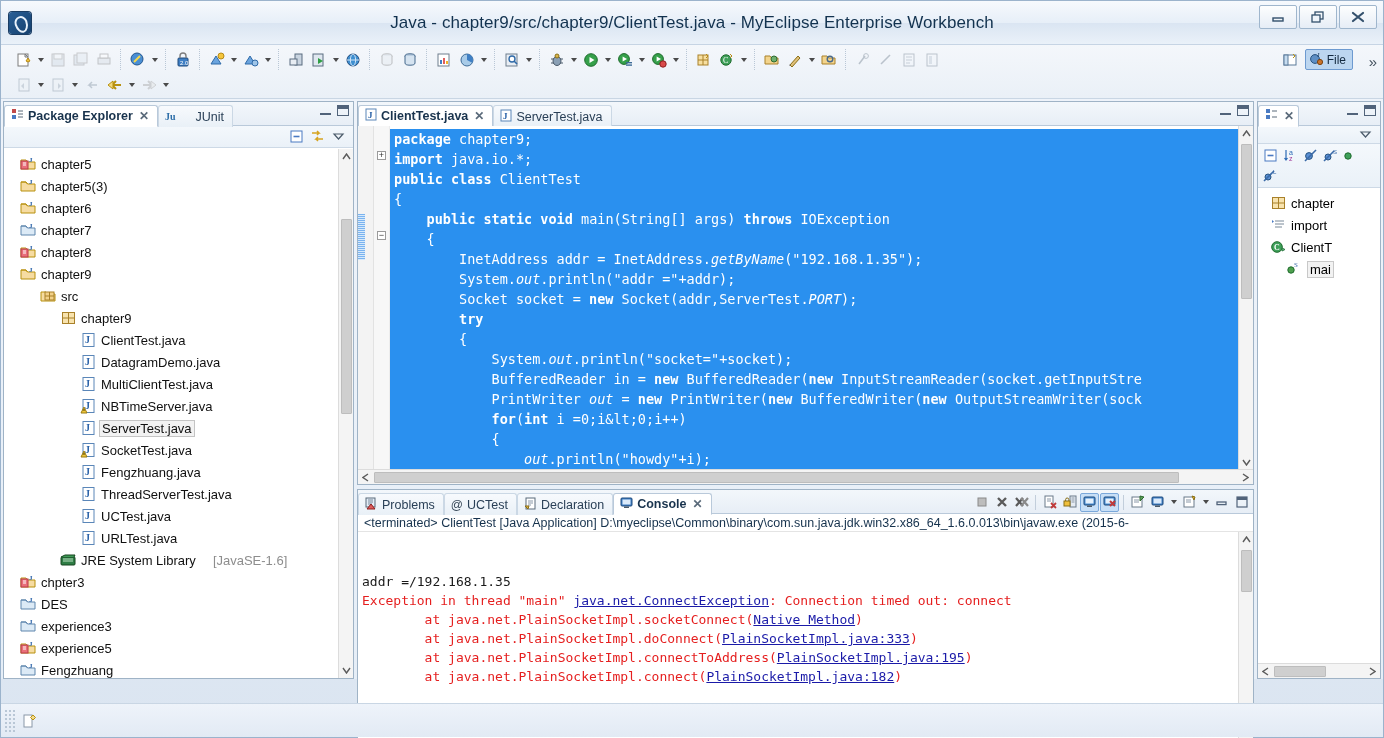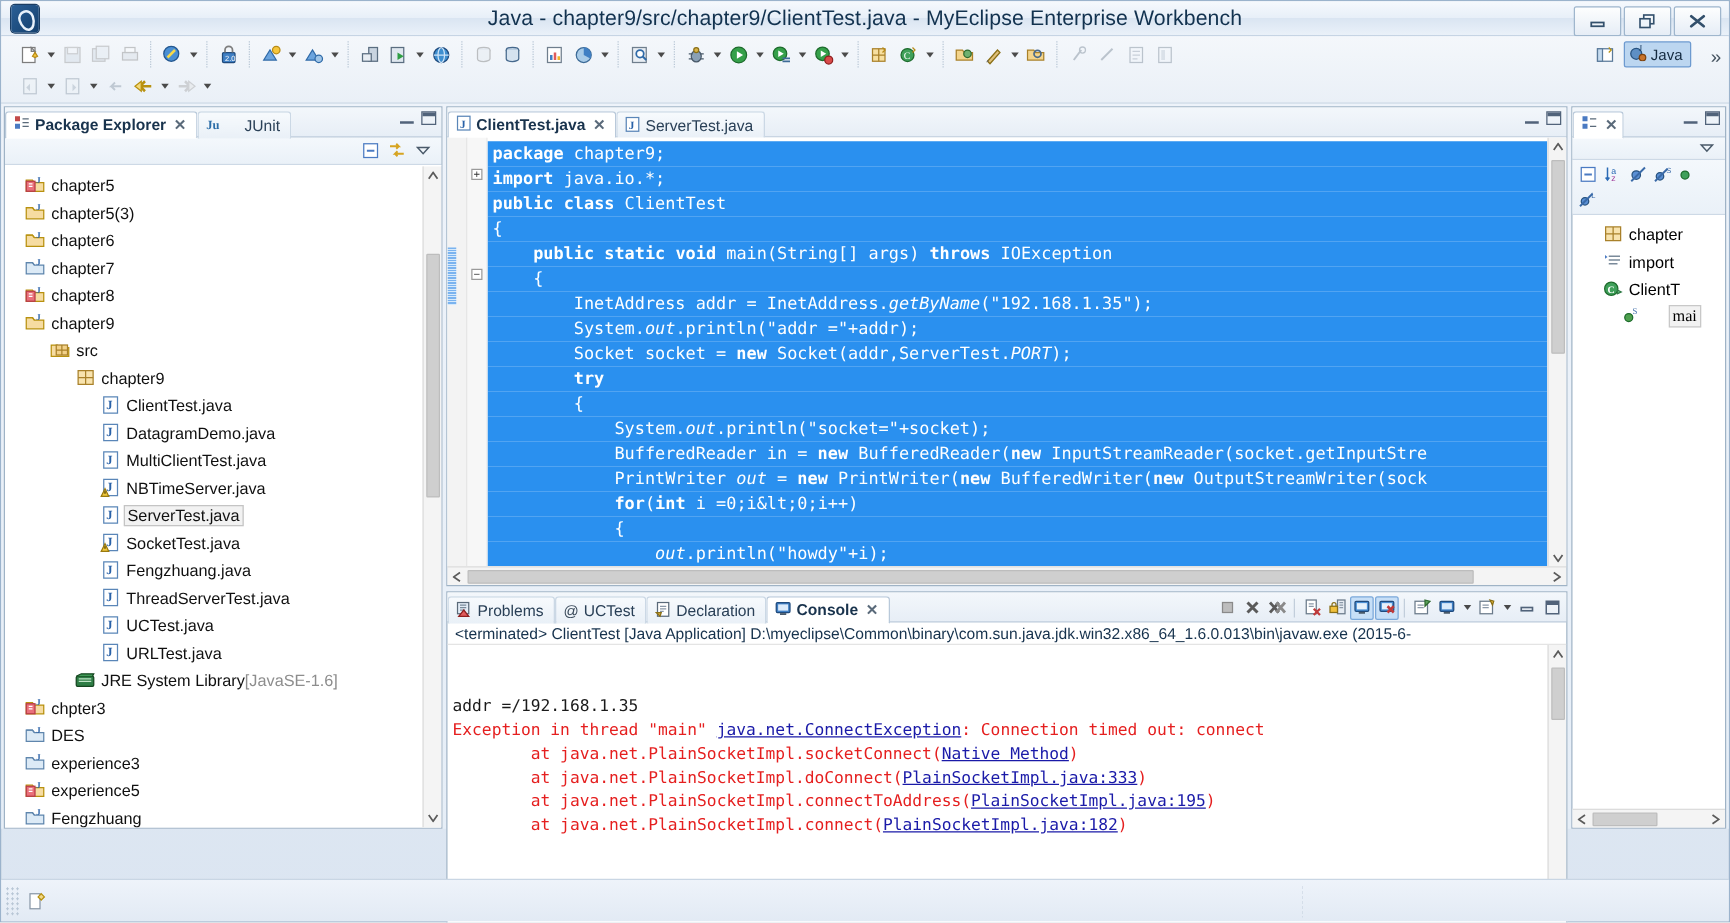--- a/index.html
+++ b/index.html
@@ -14,21 +14,21 @@
   #app {
     position: relative;
     width: 1384px; height: 738px;
     background: linear-gradient(180deg,#eef3fa 0%,#e3ebf5 45%,#dbe5f1 100%);
     border: 1px solid #9bb3cc;
   }
 
   
   .titlebar {
     position: relative;
-    height: 28px;
+    height: 44px;
     background: linear-gradient(180deg,#f6f9fd 0%,#e7eff8 50%,#dae5f2 51%,#eaf1f9 100%);
     border-bottom: 1px solid #c6d4e4;
     display: flex; align-items: center;
   }
   .app-icon {
     width: 22px; height: 22px; margin-left: 8px;
     background: linear-gradient(135deg,#2b5f96 0%,#14406e 100%);
     border-radius: 3px;
     position: relative;
     box-shadow: 0 0 0 1px #1b3d63;
@@ -265,21 +265,21 @@
   .lnk { color:#1a1aa8; text-decoration:underline; }
   .blk { color:#1a1a1a; }
 
   
   #outline { width:124px; margin-left:3px; border:1px solid #9fb3c6; background:#fff;
              display:flex; flex-direction:column; }
   .outline-tools { display:flex; flex-wrap:wrap; gap:3px; padding:3px 4px;
     background:linear-gradient(180deg,#f4f8fc,#eaf1f8); border-bottom:1px solid #cdd9e6;}
   .oti{width:17px;height:17px;display:flex;align-items:center;justify-content:center;}
   .otree{flex:1; padding-top:4px; overflow:hidden;}
-  .orow{display:flex;align-items:center;height:22px;font-size:13px;white-space:nowrap;padding-left:24px;}
+  .orow{display:flex;align-items:center;height:22px;font-size:13px;white-space:nowrap;padding-left:12px;}
   .orow.sel-o .olabel{background:#f2f2f2;border:1px solid #c8c8c8;padding:0 2px;}
   .ohscroll{height:15px;background:#f4f4f4;border-top:1px solid #dcdcdc;
     display:flex;align-items:center;justify-content:space-between;position:relative;}
 
   
   .statusbar {
     position:absolute; left:0; right:0; bottom:0; height:34px;
     background:linear-gradient(180deg,#eef3fa,#e2eaf4);
     border-top:1px solid #c9d6e4;
     display:flex; align-items:center;
@@ -605,21 +605,21 @@
           </svg>
       </div>
       <div class="persp-btn">
         <span>
           <svg width="15" height="14">
               <circle cx="6" cy="8" r="4.4" fill="#5e8fc4" stroke="#27527f"></circle>
               <text x="8" y="6" font-size="7" fill="#1b3d63" font-family="serif">J</text>
               <circle cx="11" cy="11" r="2.6" fill="#c9732b" stroke="#7d430f"></circle>
             </svg>
         </span>
-        <span>Java</span>
+        <span>File</span>
       </div>
     </div>
     <div class="chev-right">»</div>
   </div>
 
   <div class="body-area">
 
     <div class="view" id="pkg-explorer">
       <div class="viewtabs">
         <div class="vtab active">
@@ -823,21 +823,21 @@
               <span class="tlabel">URLTest.java</span>
             </div>
             <div class="trow">
               <span style="flex: 0 0 56px;"></span>
               <span class="ico"><svg width="17" height="16">
                   <rect x="1" y="5" width="14" height="8" fill="#2e7d45" stroke="#14451f" rx="1"></rect>
                   <path d="M3 7 h10 M3 9 h10" stroke="#bfe3c6" stroke-width="1"></path>
                   <path d="M1 5 l4 -2 h10 l-1 2" fill="#3f9a56" stroke="#14451f"></path>
                 </svg></span>
               <span class="tlabel">JRE System Library</span>
-              <span class="dim" style="margin-left: 0;">[JavaSE-1.6]</span>
+              <span class="dim" style="margin-left: 17px;">[JavaSE-1.6]</span>
             </div>
             <div class="trow">
               <span style="flex: 0 0 16px;"></span>
               <span class="ico"><svg width="17" height="16">
                   <path d="M1 13 V4 h5 l1.5 2 H15 v7z" fill="#f6dca2" stroke="#b8910f"></path>
                   <rect x="1" y="5" width="7" height="8" fill="#e9707a" stroke="#b83b47"></rect>
                   <path d="M3 7 h3 M3 9 h3" stroke="#fff" stroke-width="1"></path>
                   <text x="9" y="6" font-size="7" fill="#2a62a8" font-family="serif" font-weight="bold">J</text>
                 </svg></span>
               <span class="tlabel">chpter3</span>
@@ -1197,21 +1197,21 @@
                 <path d="M12 9 l3 1.5 -3 1.5z" fill="#6fc98a" stroke="#2f7a45"></path>
               </svg></span>
             <span class="olabel" style="margin-left: 4px;">ClientT</span>
           </div>
           <div class="orow sel-o">
             <span style="flex: 0 0 16px;"></span>
             <span class="ico"><svg width="17" height="16">
                 <circle cx="5" cy="9" r="3.2" fill="#4ea04e" stroke="#1d6b2c"></circle>
                 <text x="8" y="6" font-size="7" fill="#3a6aa8" font-family="serif">S</text>
               </svg></span>
-            <span class="olabel" style="margin-left: 20px; font-family: Liberation Serif, serif;">mai</span>
+            <span class="olabel" style="margin-left: 4px;">mai</span>
           </div>
         </div>
 
       <div class="ohscroll">
         <span class="sbtn-h">
           <svg width="7" height="9">
               <path d="M6 1 L1 4.5 L6 8" stroke="#5b5b5b" fill="none" stroke-width="1.4"></path>
             </svg>
         </span>
         <div class="hthumb" style="left:16px;width:52px;"></div>

